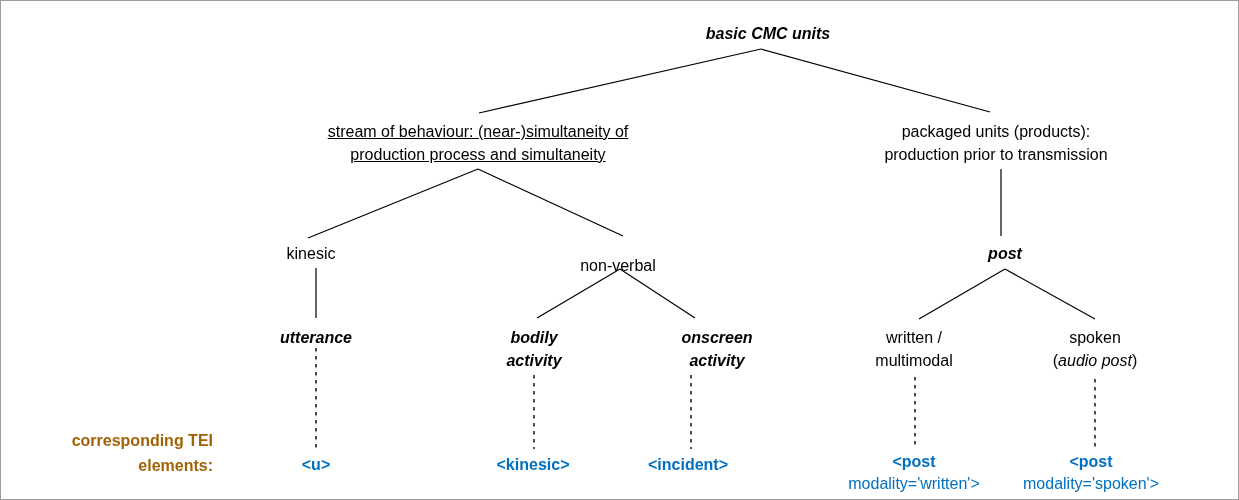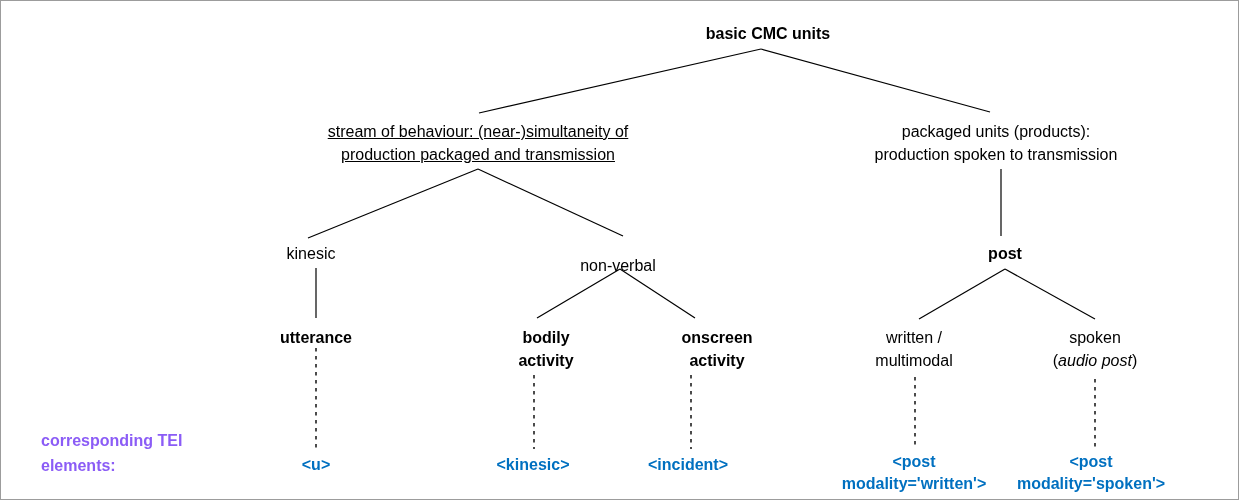--- a/index.html
+++ b/index.html
@@ -15,31 +15,31 @@
     overflow: hidden;
   }
   .edges { position: absolute; left: 0; top: 0; width: 1239px; height: 500px; }
   .node {
     position: absolute;
     transform: translateX(-50%);
     text-align: center;
     line-height: 23px;
     white-space: nowrap;
   }
-  .bold { font-weight: bold; }
+  .bold { font-weight: bold; font-style: italic; }
   .tei { color: #0070C0; font-weight: bold; }
   .tei-two-line { line-height: 22px; }
-  .tei-two-line .attr { font-weight: bold; }
+  .tei-two-line .attr { font-weight: normal; }
   .tei-caption {
     position: absolute;
     left: 40px;
     top: 427px;
     width: 172px;
-    text-align: left;
-    color: #8b5cf6;
+    text-align: right;
+    color: #a16207;
     font-weight: bold;
     line-height: 25px;
     transform: none;
     white-space: nowrap;
   }
   .it { font-style: italic; }
 </style>
 </head>
 <body>
 
@@ -66,45 +66,45 @@
       <line x1="1094" y1="378" x2="1094" y2="446"></line>
     </g>
   </svg>
 
   <div class="node bold" style="left:767px; top:21px;">
     <span>basic CMC units</span>
   </div>
 
   <div class="node" style="left:477px; top:119px;text-decoration:underline;">
     <div>stream of behaviour: (near-)simultaneity of</div>
-    <div>production packaged and transmission</div>
+    <div>production process and simultaneity</div>
   </div>
 
   <div class="node" style="left:995px; top:119px;">
     <div>packaged units (products):</div>
-    <div>production spoken to transmission</div>
+    <div>production prior to transmission</div>
   </div>
 
   <div class="node" style="left:310px; top:241px;">
     <span>kinesic</span>
   </div>
 
   <div class="node" style="left:617px; top:241px;margin-top:12px;">
     <span>non-verbal</span>
   </div>
 
   <div class="node bold" style="left:1004px; top:241px;">
     <span>post</span>
   </div>
 
   <div class="node bold" style="left:315px; top:325px;">
     <span>utterance</span>
   </div>
 
-  <div class="node bold" style="left:533px; top:325px;margin-left:12px;">
+  <div class="node bold" style="left:533px; top:325px;">
     <div>bodily</div>
     <div>activity</div>
   </div>
 
   <div class="node bold" style="left:690px; top:325px;margin-left:26px;">
     <div>onscreen</div>
     <div>activity</div>
   </div>
 
   <div class="node" style="left:913px; top:325px;">

